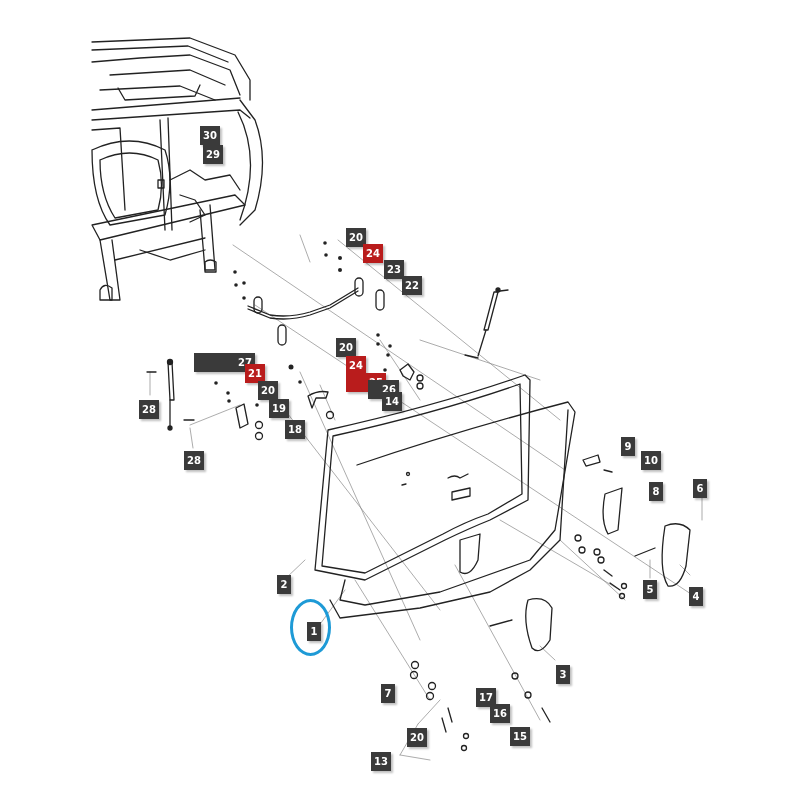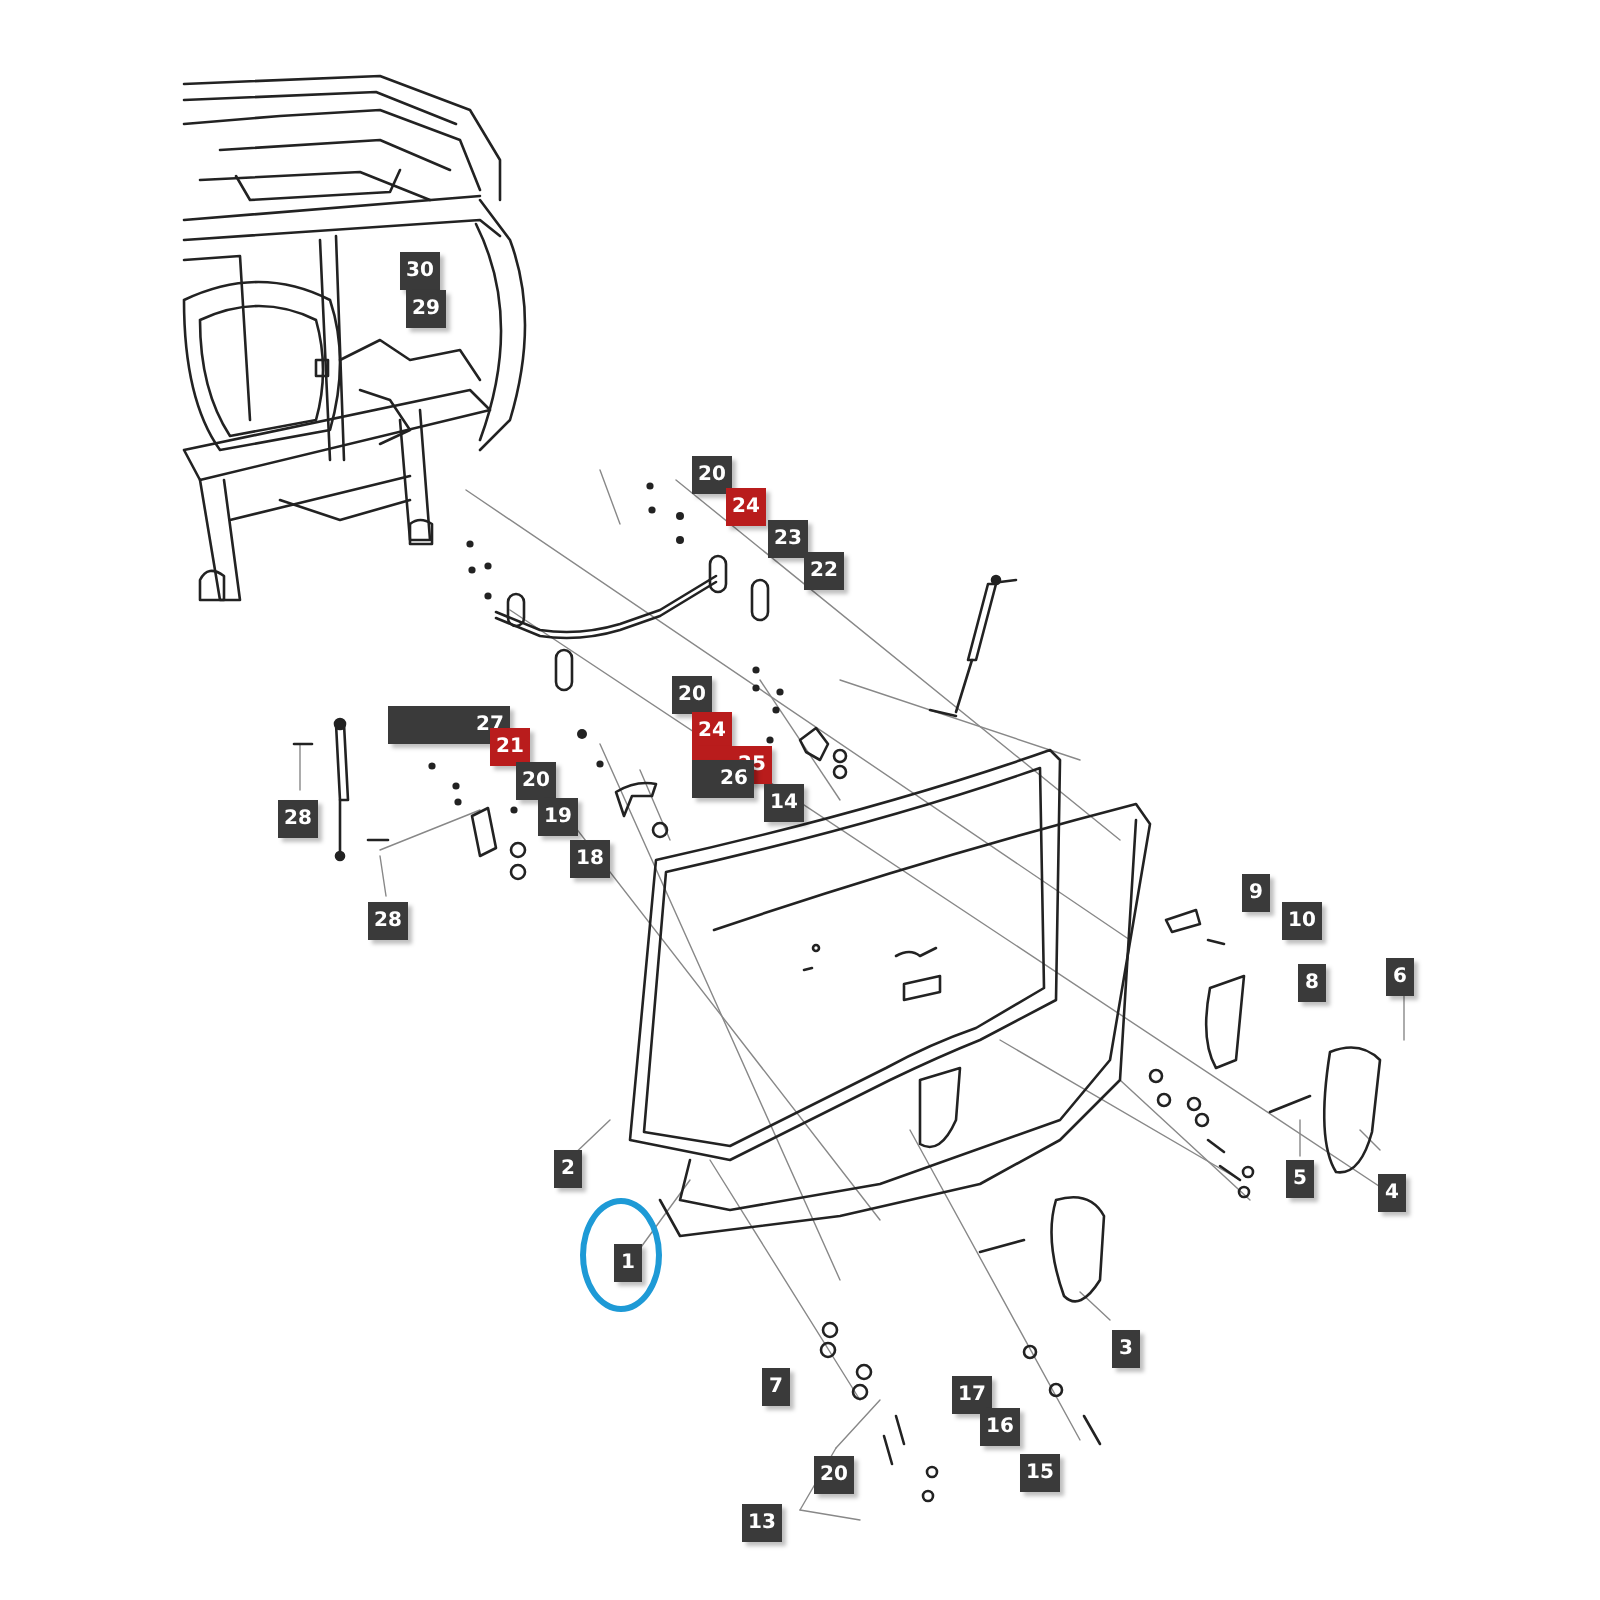--- a/index.html
+++ b/index.html
@@ -176,21 +176,21 @@
     <div class="lbl" style="left: 194px; top: 353px; padding-left: 44px;">27</div>
     <div class="lbl cyan" style="left: 245px; top: 364px;">21</div>
     <div class="lbl" style="left: 258px; top: 381px;">20</div>
     <div class="lbl" style="left: 269px; top: 399px;">19</div>
     <div class="lbl" style="left: 285px; top: 420px;">18</div>
     <div class="lbl" style="left: 139px; top: 400px;">28</div>
     <div class="lbl" style="left: 184px; top: 451px;">28</div>
     <div class="lbl" style="left: 336px; top: 338px;">20</div>
     <div class="lbl cyan" style="left: 346px; top: 356px;">24</div>
     <div class="lbl cyan" style="left: 346px; top: 373px; padding-left: 23px;">25</div>
-    <div class="lbl" style="left: 346px; top: 380px; padding-left: 14px;">26</div>
+    <div class="lbl" style="left: 368px; top: 380px; padding-left: 14px;">26</div>
     <div class="lbl" style="left: 382px; top: 392px;">14</div>
     <div class="lbl" style="left: 621px; top: 437px;">9</div>
     <div class="lbl" style="left: 641px; top: 451px;">10</div>
     <div class="lbl" style="left: 649px; top: 482px;">8</div>
     <div class="lbl" style="left: 693px; top: 479px;">6</div>
     <div class="lbl" style="left: 643px; top: 580px;">5</div>
     <div class="lbl" style="left: 689px; top: 587px;">4</div>
     <div class="lbl" style="left: 277px; top: 575px;">2</div>
     <div class="lbl" style="left: 307px; top: 622px;">1</div>
     <div class="lbl" style="left: 556px; top: 665px;">3</div>

